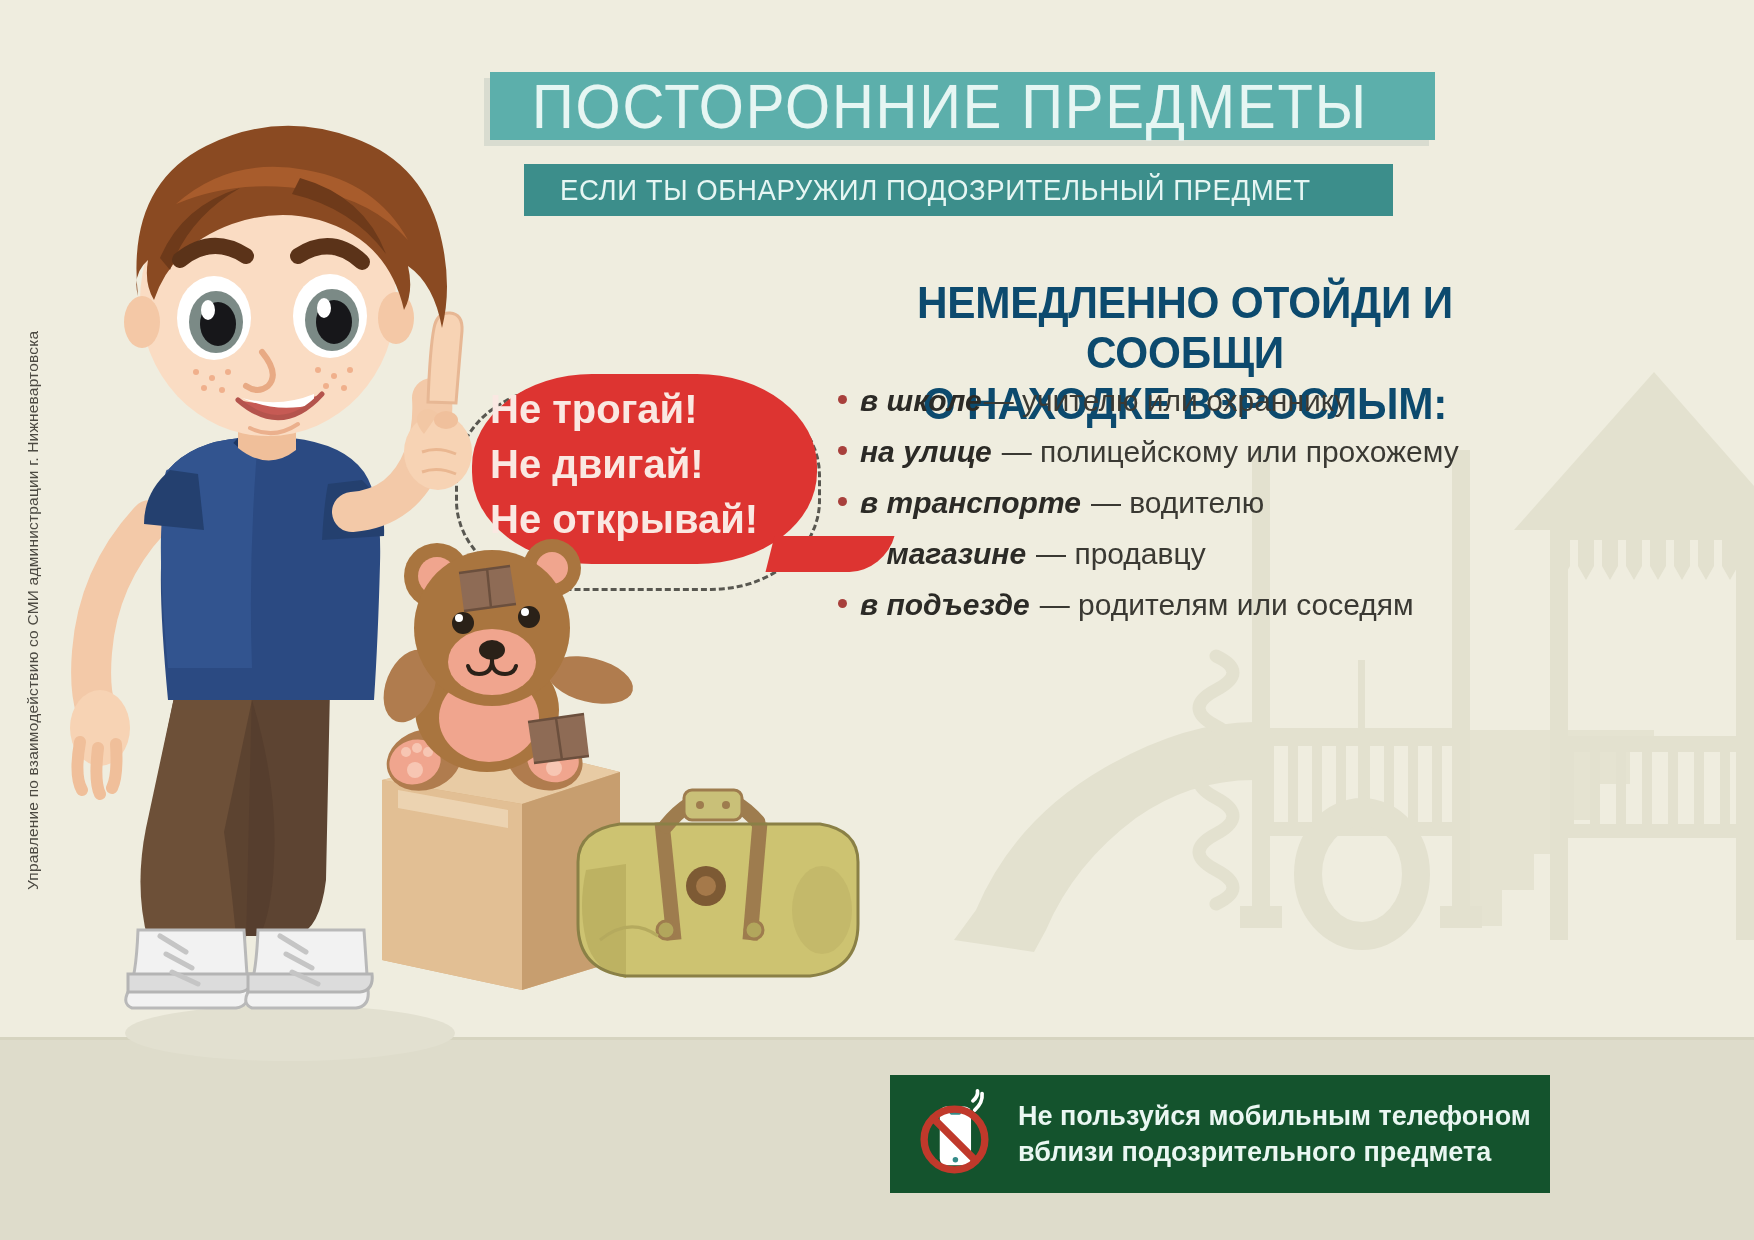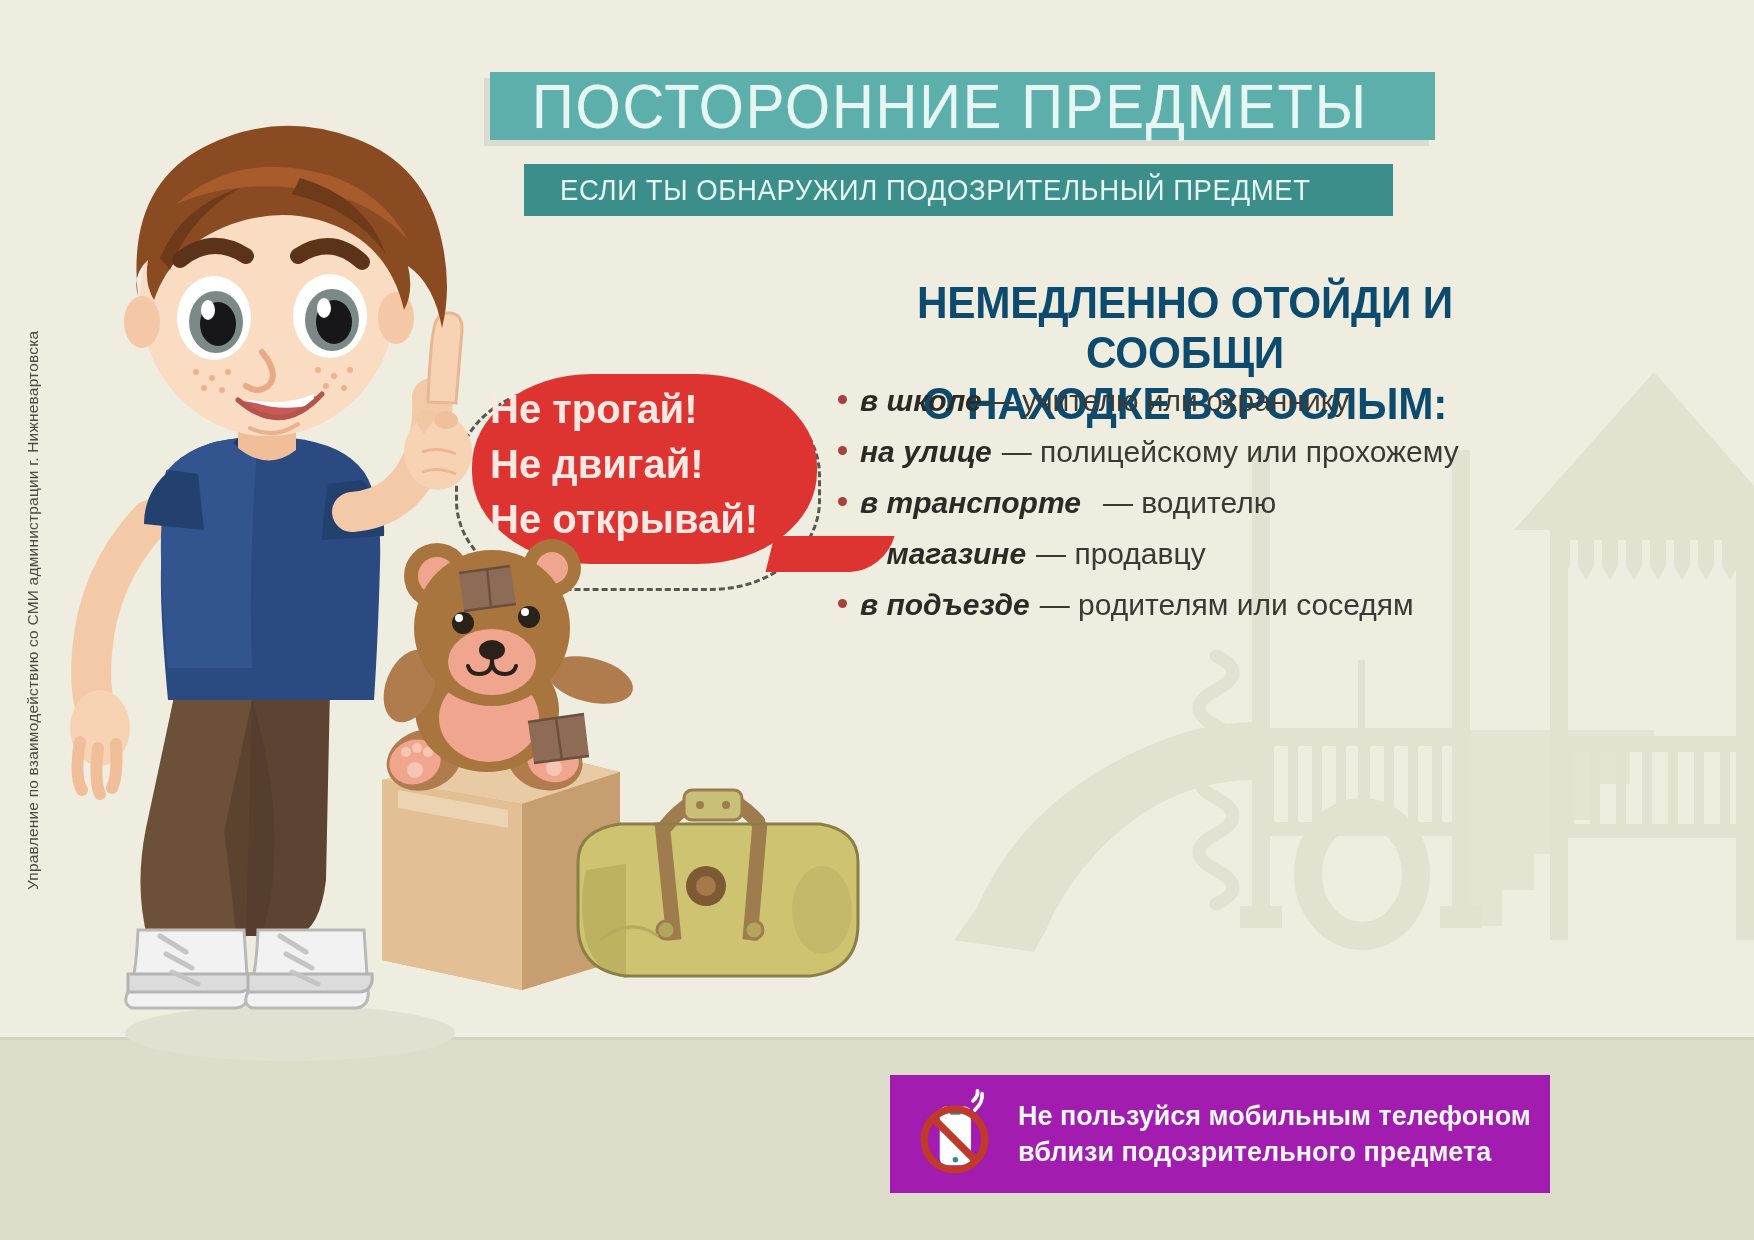--- a/index.html
+++ b/index.html
@@ -116,21 +116,21 @@
     position:absolute;left:490px;top:382px;width:330px;
     color:#fae8e2;font-weight:bold;
     font-size:40px;line-height:1.38;text-align:left;
     z-index:4;
   }
   .bubble-txt div{white-space:nowrap;}
 
   
   .bottom-bar{
     position:absolute;left:890px;top:1075px;width:660px;height:118px;
-    background:#a21caf;
+    background:#14532d;
   }
   .bottom-bar .btxt{
     position:absolute;left:128px;top:50%;transform:translateY(-50%);
     color:#eaf7f2;font-weight:bold;font-size:27px;line-height:1.35;
     white-space:nowrap;
   }
   .nophone{
     position:absolute;left:24px;top:50%;transform:translateY(-50%);
     width:92px;height:92px;
   }
@@ -226,21 +226,21 @@
       <span class="b-rest" style="margin-left:2px">— учителю или охраннику</span>
     </div>
     <div class="b-row">
       <span class="b-dot"></span>
       <span class="b-strong">на улице</span>
       <span class="b-rest" style="margin-left:10px">— полицейскому или прохожему</span>
     </div>
     <div class="b-row">
       <span class="b-dot"></span>
       <span class="b-strong">в транспорте</span>
-      <span class="b-rest" style="margin-left:22px">— водителю</span>
+      <span class="b-rest" style="margin-left:10px">— водителю</span>
     </div>
     <div class="b-row">
       <span class="b-dot"></span>
       <span class="b-strong">в магазине</span>
       <span class="b-rest" style="margin-left:10px">— продавцу</span>
     </div>
     <div class="b-row">
       <span class="b-dot"></span>
       <span class="b-strong">в подъезде</span>
       <span class="b-rest" style="margin-left:10px">— родителям или соседям</span>

